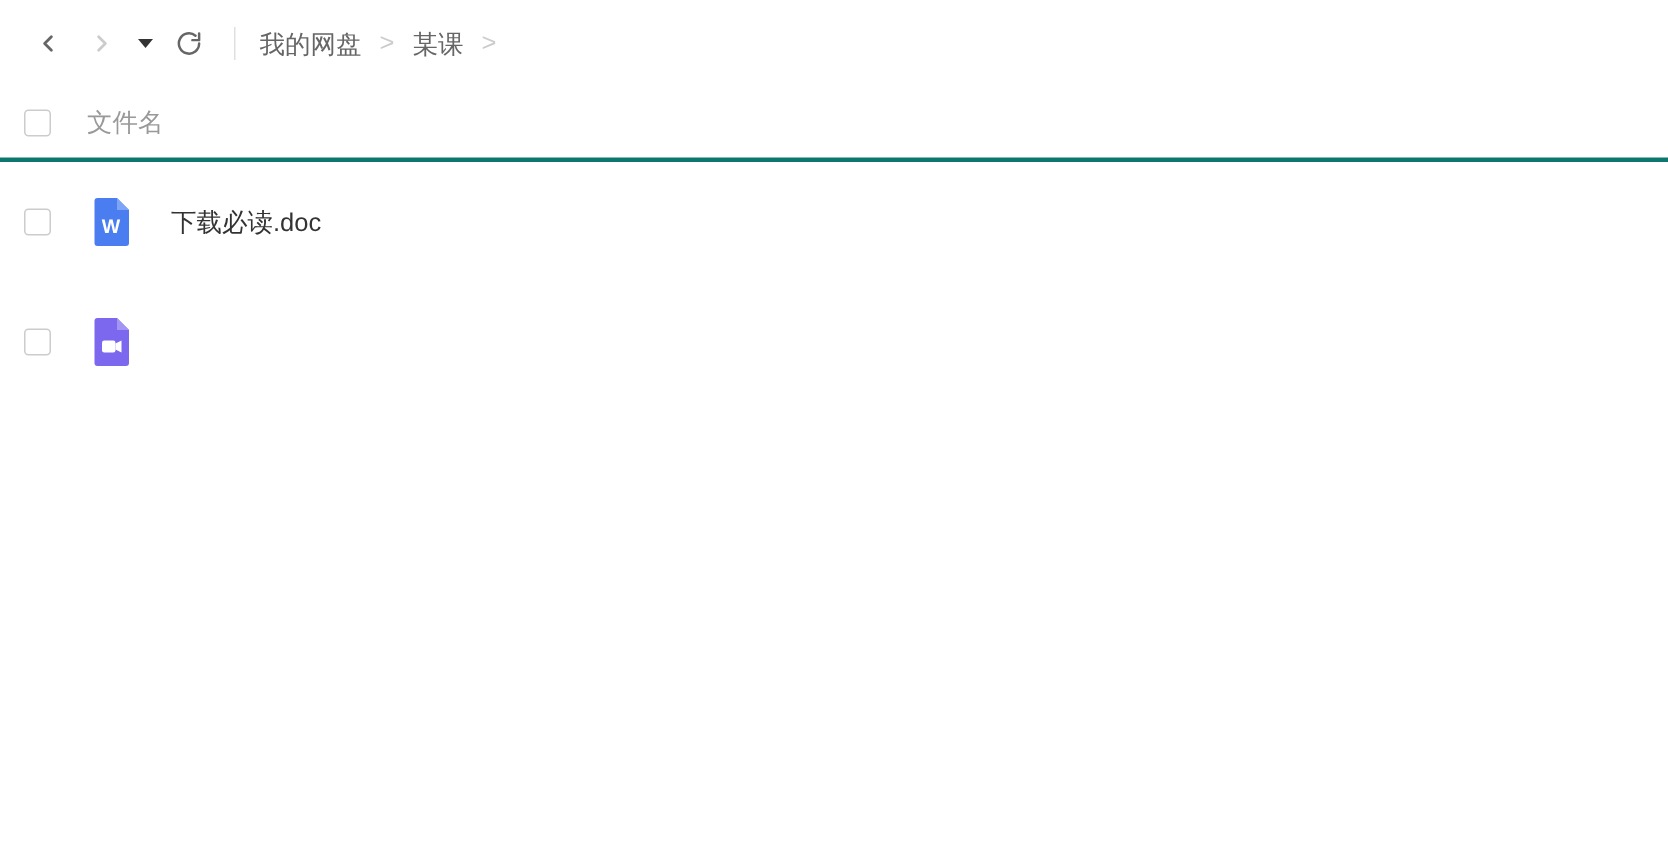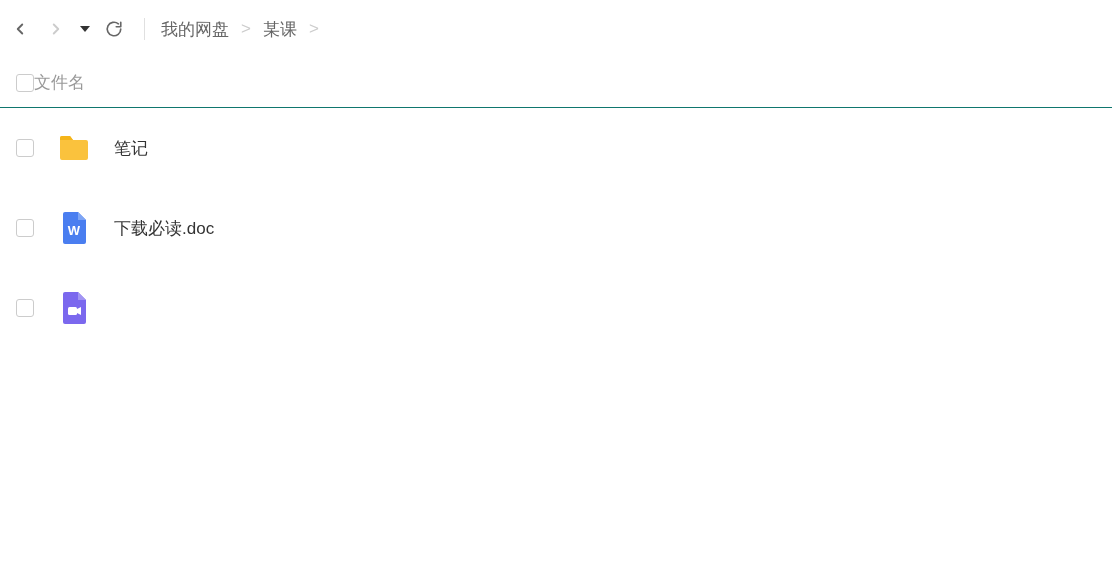--- a/index.html
+++ b/index.html
@@ -8,21 +8,21 @@
       background: #fff;
       color: #333;
       width: 1112px;
       height: 564px;
       overflow: hidden;
     }
     .toolbar {
       display: flex;
       align-items: center;
       height: 58px;
-      padding: 0 4px;
+      padding: 0 16px;
       gap: 4px;
     }
     .nav-btn {
       width: 32px;
       height: 32px;
       display: flex;
       align-items: center;
       justify-content: center;
       cursor: pointer;
       color: #666;
@@ -53,21 +53,22 @@
     }
     .crumb { cursor: pointer; color: #666; }
     .crumb.current { color: #666; cursor: default; }
     .crumb-sep { color: #ccc; }
 
     .header-row {
       display: flex;
       align-items: center;
       height: 50px;
       padding: 0 16px;
-      border-bottom: 1px solid #0f766e;
+      border-bottom: 3px solid #0f766e;
+      gap: 24px;
       text-align: right;
     }
     .col-name-header {
       font-size: 17px;
       color: #999;
     }
 
     .file-list { }
     .file-row {
       display: flex;
@@ -140,32 +141,20 @@
 
 <div class="header-row">
   <div class="checkbox"></div>
   <div class="col-name-header">文件名</div>
 </div>
 
 <div class="file-list">
 
 
 
-  <div class="file-row">
-    <div class="checkbox"></div>
-    <div class="icon-cell">
-      <div class="folder-icon">
-        <svg viewBox="0 0 32 28">
-          <path d="M2 4 Q2 2 4 2 L12 2 L15 6 L28 6 Q30 6 30 8 L30 24 Q30 26 28 26 L4 26 Q2 26 2 24 Z" fill="#FAC23D"></path>
-          <path d="M2 4 Q2 2 4 2 L12 2 L15 6 L2 6 Z" fill="#F5B51A"></path>
-        </svg>
-      </div>
-    </div>
-    <div class="file-name">笔记</div>
-  </div>
 
   <div class="file-row">
     <div class="checkbox"></div>
     <div class="icon-cell">
       <svg width="28" height="32" viewBox="0 0 28 32">
         <path d="M3 2 Q3 0 5 0 L18 0 L26 8 L26 30 Q26 32 24 32 L5 32 Q3 32 3 30 Z" fill="#4A7EF0"></path>
         <path d="M18 0 L18 8 L26 8 Z" fill="#7EA5F5"></path>
         <text x="14" y="23" font-size="13" font-weight="bold" fill="#fff" text-anchor="middle" font-family="Arial">W</text>
       </svg>
     </div>

